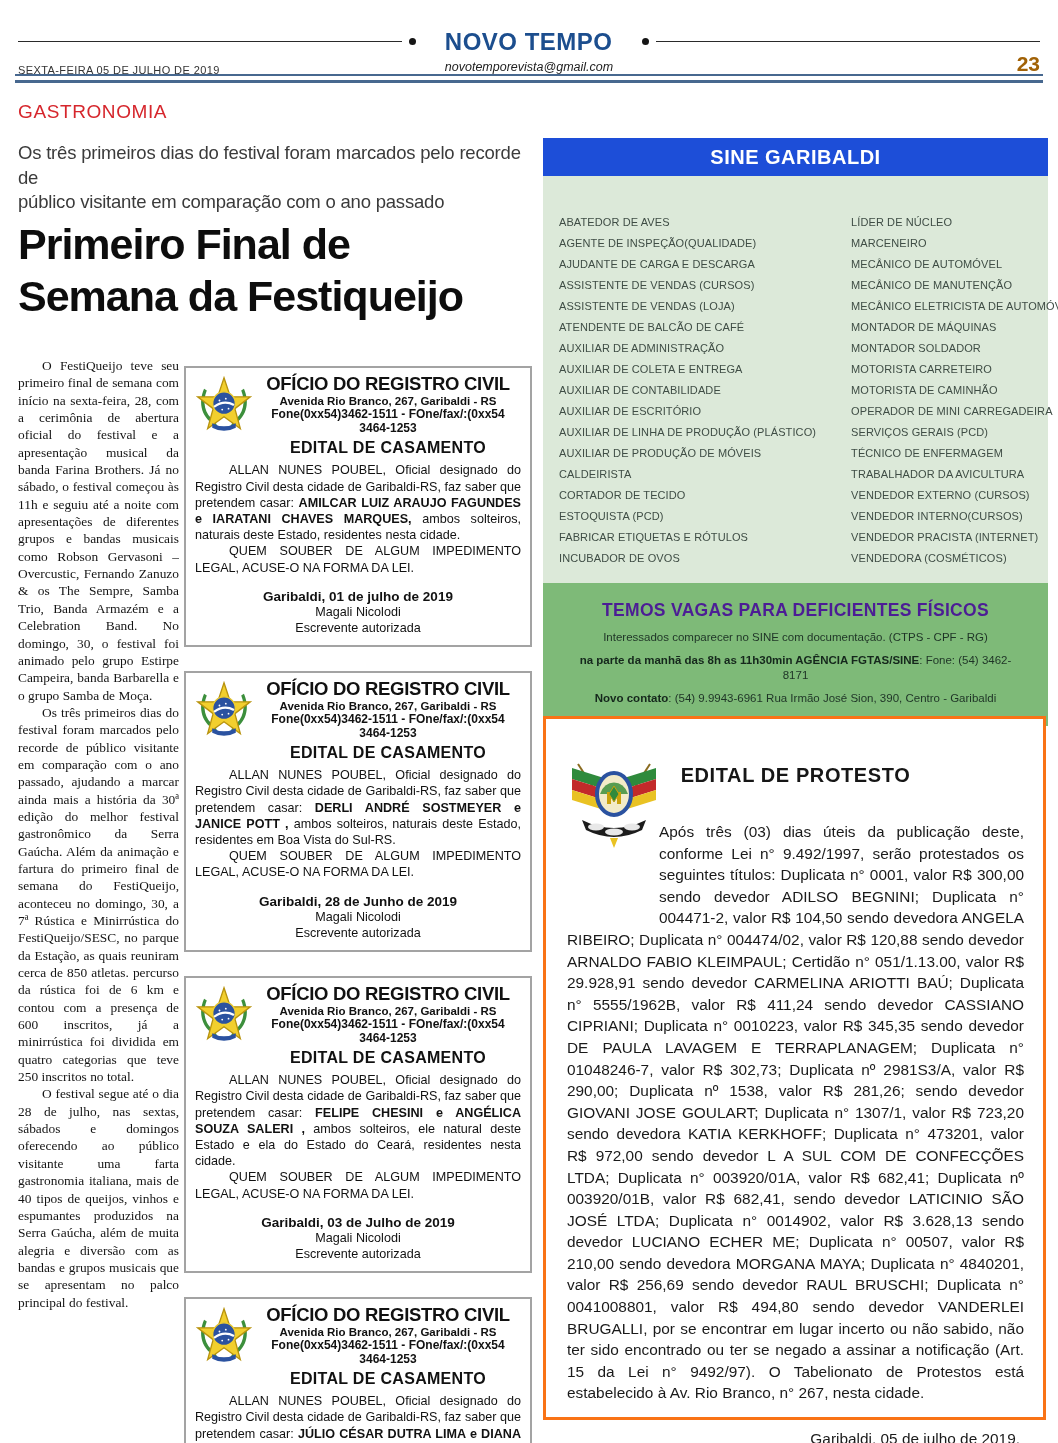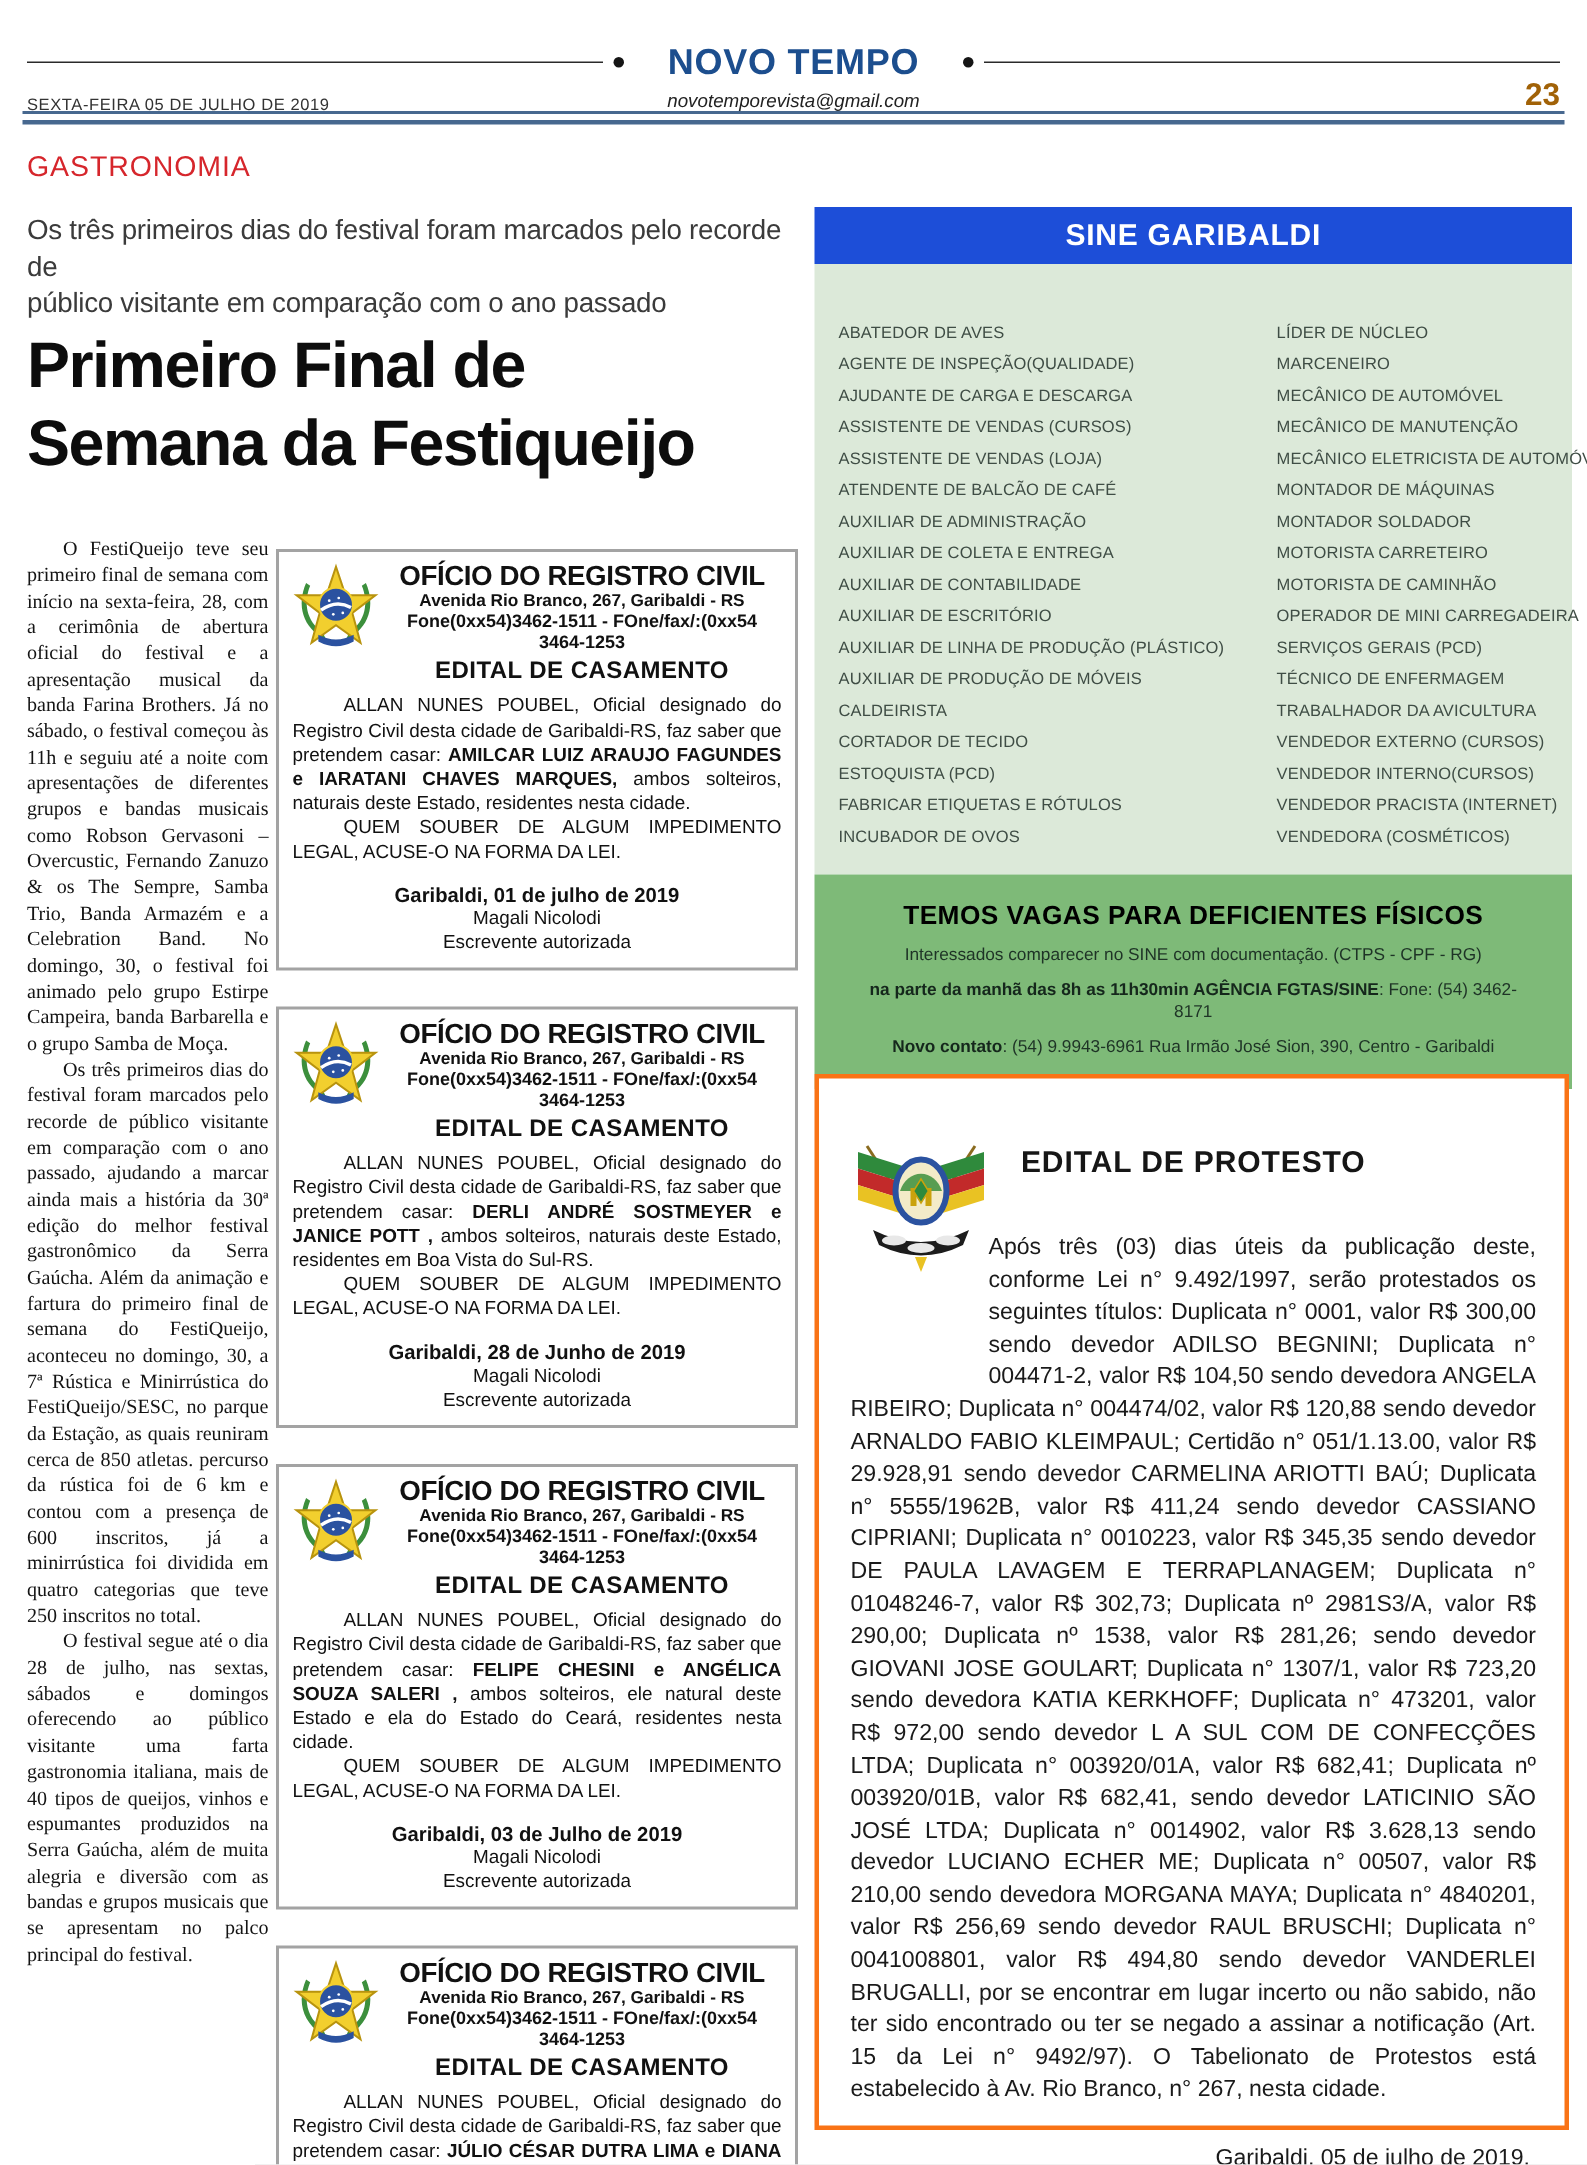--- a/index.html
+++ b/index.html
@@ -6,21 +6,21 @@
   html,body { background:#e8e8e8; }
   .page {
     position:relative; width:1058px; height:1443px; margin:0 auto;
     background:#ffffff; overflow:hidden;
     font-family:"Liberation Sans", sans-serif; color:#111;
   }
   
   .mast-row { position:absolute; top:30px; left:18px; right:18px; display:flex; align-items:flex-start; }
   .mast-line { flex:1; height:0; border-top:1.5px solid #2a2a2a; margin-top:11px; }
   .mast-dot { width:7px; height:7px; border-radius:50%; background:#151515; margin:8px 7px 0 7px; flex:none; }
-  .mast-center { flex:none; text-align:center; padding:0 22px; }
+  .mast-center { flex:none; padding:0 22px; }
   .mast-title { font-size:24px; font-weight:bold; letter-spacing:.5px; color:#1c4e8e; line-height:1; }
   .mast-email { font-size:12.5px; font-style:italic; color:#222; margin-top:6px; }
   .date-row { position:absolute; top:52px; left:18px; right:18px; display:flex; justify-content:space-between; align-items:flex-end; }
   .mast-date { font-size:11px; letter-spacing:.4px; color:#333; }
   .mast-page { font-size:21px; font-weight:bold; color:#a16207; }
   .double-rule { position:absolute; top:74px; left:15px; right:15px; height:9px;
     border-top:2px solid #47688f; border-bottom:3.5px solid #47688f; }
   
   .section-label { position:absolute; top:101px; left:18px; font-size:19px; letter-spacing:.6px; color:#d6262c; }
   .lede { position:absolute; top:141px; left:18px; width:520px; font-size:18.5px; line-height:1.33;
@@ -48,21 +48,21 @@
   .edital-sig { text-align:center; font-size:12.6px; line-height:16px; }
   
   .sine { position:absolute; top:138px; left:543px; width:505px; }
   .sine-bar { height:38px; background:#1d4ed8; color:#fff; font-weight:bold; font-size:20px;
     letter-spacing:.5px; display:flex; align-items:center; justify-content:center; }
   .sine-list-area { background:#dce9d9; padding:36px 16px 14px 16px; }
   .sine-cols { display:grid; grid-template-columns:1fr 1fr;gap:23px; }
   .job { font-size:11px; line-height:21px; color:#3f4d45; letter-spacing:.1px; white-space:nowrap; }
   .sine-col-right { padding-left:12px; }
   .sine-vagas { background:#7eba78; text-align:center; padding:17px 24px 20px 24px; }
-  .vagas-title { font-size:17.5px; font-weight:bold; color:#000000; letter-spacing:.3px; }
+  .vagas-title { font-size:17.5px; font-weight:bold; color:#4c1d95; letter-spacing:.3px; }
   .vagas-line { font-size:11.5px; color:#1e3326; margin-top:9px; line-height:1.25; }
   .vagas-line b { color:#15271c; }
   
   .protesto { position:absolute; top:716px; left:543px; width:503px; height:704px;
     border:3px solid #f97316; background:#fff; padding:45px 19px 0 21px; }
   .arms-rs { position:absolute; top:26px; left:18px; width:100px; height:122px; }
   .protesto-title { text-align:center; font-size:20px; font-weight:bold; letter-spacing:.6px; color:#161616; }
   .protesto-body { margin-top:34px; font-size:15.4px; line-height:21.6px; text-align:justify; color:#1a1a1a; }
   .float-spacer { float:left; width:92px; height:88px; }
   .protesto-body .body-text { text-indent:16px; }

